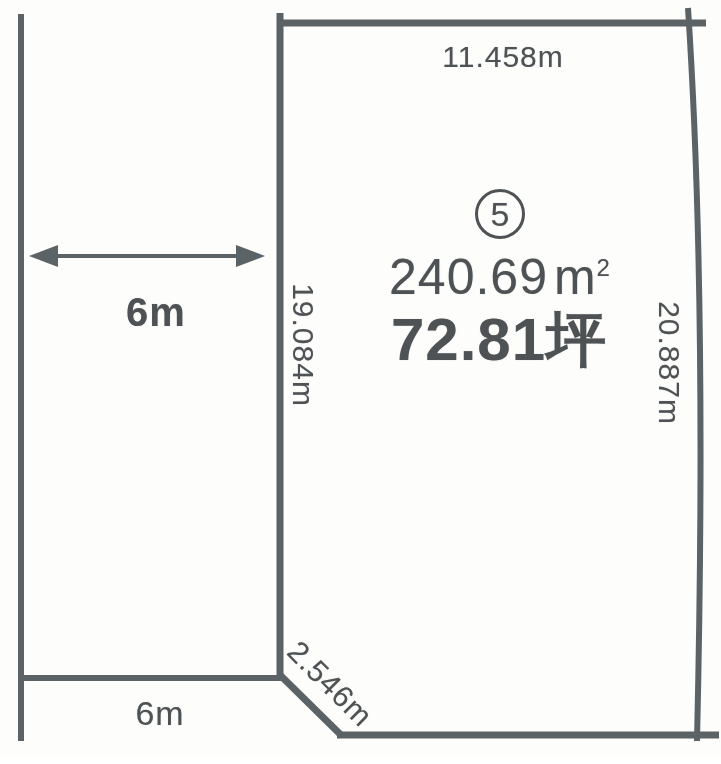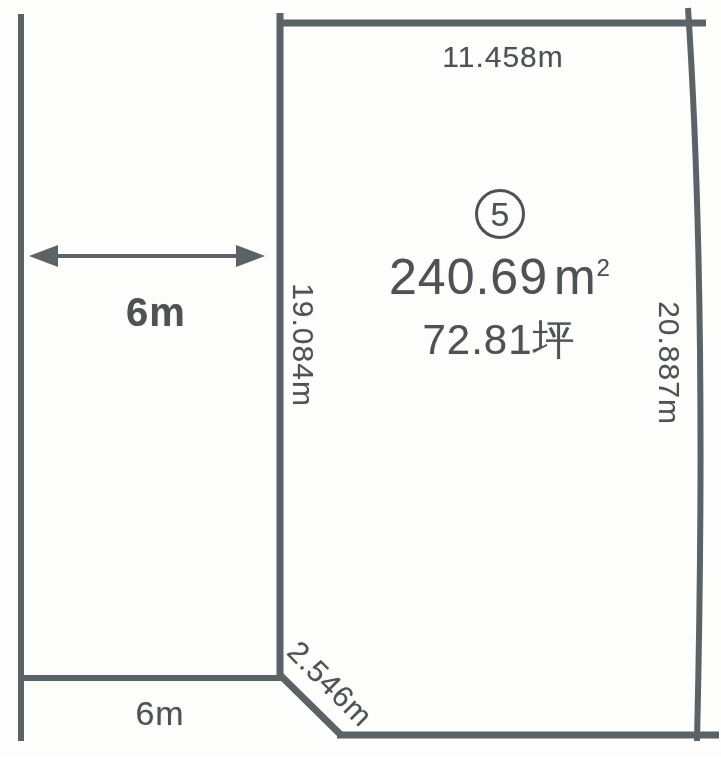--- a/index.html
+++ b/index.html
@@ -82,23 +82,24 @@
   }
   .area-line .unit {
     margin-left: 6px;
   }
   .area-line sup {
     font-size: 24px;
     vertical-align: super;
     line-height: 0;
   }
   .tsubo-line {
-    font-size: 42px;
+    font-size: 60px;
     letter-spacing: 1px;
     transform: translate(-50%, -50%);
+    font-weight: bold;
   }
 </style>
 </head>
 <body>
 
 <div class="canvas">
 
   <svg class="lines-svg" viewBox="0 0 721 764">
 
     <line x1="21" y1="14" x2="21" y2="741" stroke-width="6" class="plot-line"></line>

